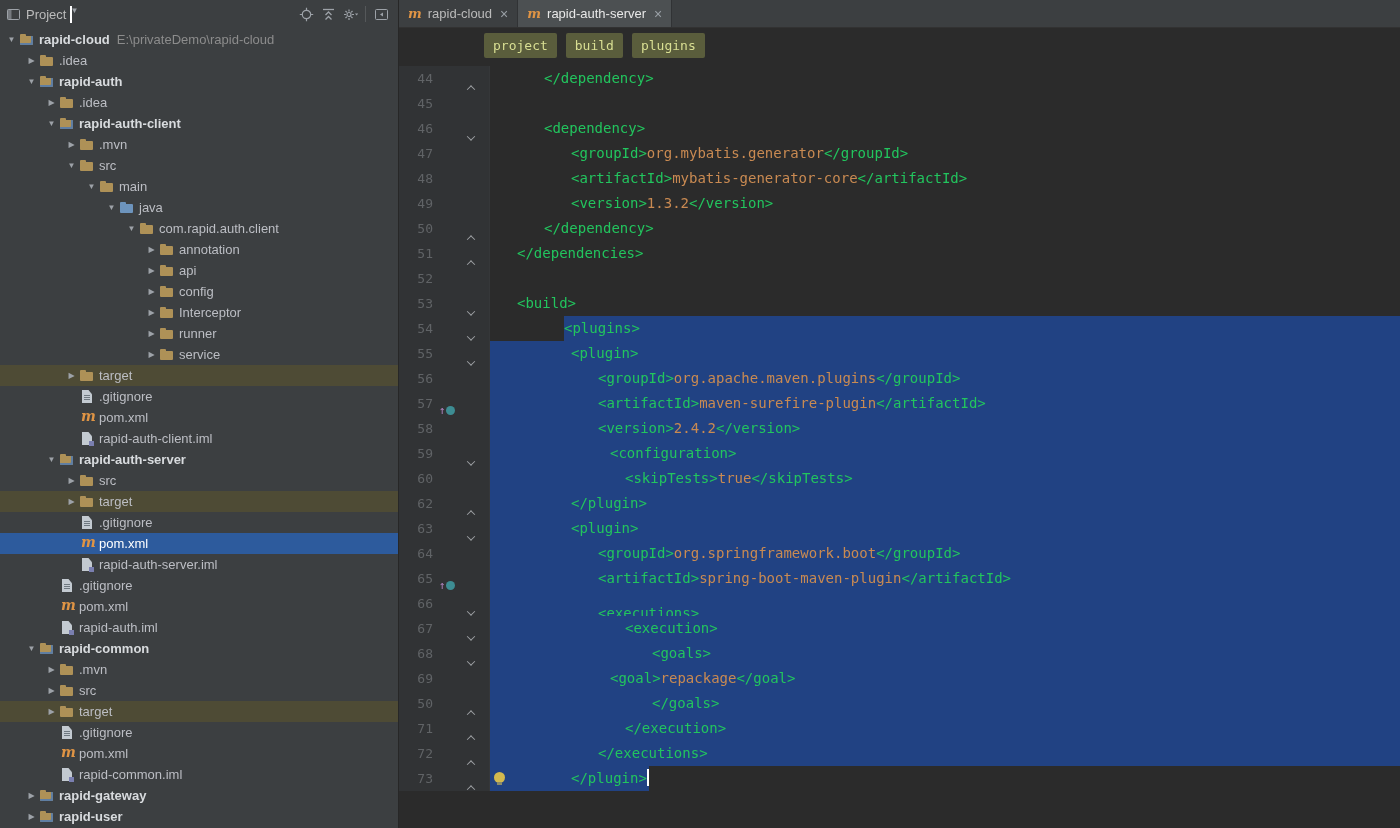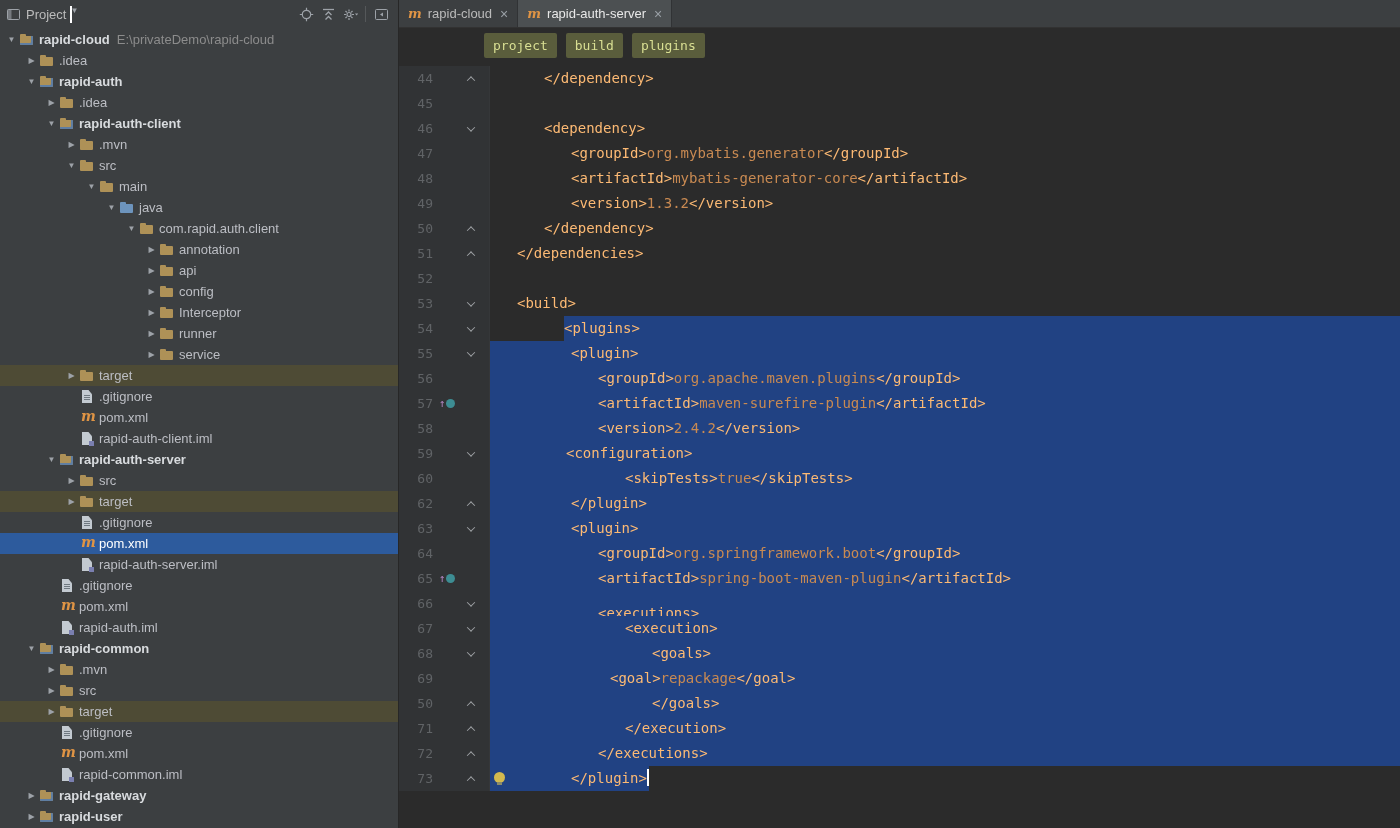--- a/index.html
+++ b/index.html
@@ -44,34 +44,34 @@
   .right{flex:1;display:flex;flex-direction:column;background:#2b2b2b;min-width:0}
   .tabbar{height:28px;flex:none;background:#3c3f41;display:flex;border-bottom:1px solid #323232}
   .tab{display:flex;align-items:center;gap:6px;padding:0 9px;font-size:13px;color:#bbbbbb;border-right:1px solid #313335;cursor:default}
   .tab.active{background:#4c5052;color:#e8e8e8}
   .mavicon{font:italic bold 13px "DejaVu Serif",serif;color:#df9445}
   .tabclose{color:#9aa0a6;font-size:14px;margin-left:2px}
   .crumbs{height:34px;flex:none;display:flex;align-items:center;gap:9px;padding-left:85px;background:#2b2b2b}
   .crumb{background:#5a5d3c;color:#d9df93;font:13px "DejaVu Sans Mono",monospace;padding:5px 9px;border-radius:2px;cursor:default}
   .code{flex:1;font:14px/25px "DejaVu Sans Mono",monospace;position:relative;padding-top:4px}
   .code-line{display:flex;height:25px}
-  .gutter{width:91px;flex:none;background:#313335;border-right:1px solid #353739;display:flex;align-items:center}
+  .gutter{width:91px;flex:none;background:#313335;border-right:1px solid #353739;display:flex;align-items:flex-end}
   .lnum{width:34px;text-align:right;color:#606366;font-size:13px;flex:none}
   .gics{width:28px;flex:none;display:flex;align-items:center;justify-content:center;gap:1px}
   .ov-arrow{color:#b285c2;font-size:11px;line-height:1}
   .ov-circle{width:9px;height:9px;border-radius:50%;background:#3d8d93;display:inline-block}
   .fold{width:20px;flex:none;display:flex;justify-content:center;align-items:center}
   .fold i{width:6px;height:6px;border-right:1.6px solid #9da0a3;border-bottom:1.6px solid #9da0a3;display:block}
   .fold i.down{transform:rotate(45deg) translate(-1px,-1px)}
   .fold i.up{transform:rotate(-135deg) translate(-1px,-1px)}
   .codecell{flex:1;position:relative;display:flex;align-items:center;min-width:0}
   .codecell.selfull{background:#214283}
   .codetext{white-space:pre}
   .codetext.selbg{background:#214283}
-  .tk-tag{color:#fdba74}
+  .tk-tag{color:#22c55e}
   .tk-text{color:#c98a52}
   .caret{display:inline-block;width:2px;height:17px;background:#ffffff;vertical-align:-3px}
   .bulb{position:absolute;left:4px;top:6px;width:11px;height:11px;border-radius:50%;background:#d3b94f}
   .bulb::after{content:"";position:absolute;left:3px;top:10px;width:5px;height:3px;background:#8a8a6a}
   svg{display:block}
 </style>
 </head>
 <body>
 
 <div class="app">
@@ -538,21 +538,21 @@
           </div>
           <div class="code-line">
             <div class="gutter">
               <span class="lnum">59</span>
               <span class="gics"></span>
               <span class="fold">
                 <i class="down"></i>
               </span>
             </div>
             <div class="codecell selfull">
-              <span class="codetext" style="padding-left: 76px;"><span class="tk-tag">&lt;configuration&gt;</span></span>
+              <span class="codetext" style="padding-left: 120px;"><span class="tk-tag">&lt;configuration&gt;</span></span>
             </div>
           </div>
           <div class="code-line">
             <div class="gutter">
               <span class="lnum">60</span>
               <span class="gics"></span>
               <span class="fold"></span>
             </div>
             <div class="codecell selfull">
               <span class="codetext" style="padding-left: 135px;"><span class="tk-tag">&lt;skipTests&gt;</span><span class="tk-text">true</span><span class="tk-tag">&lt;/skipTests&gt;</span></span>

